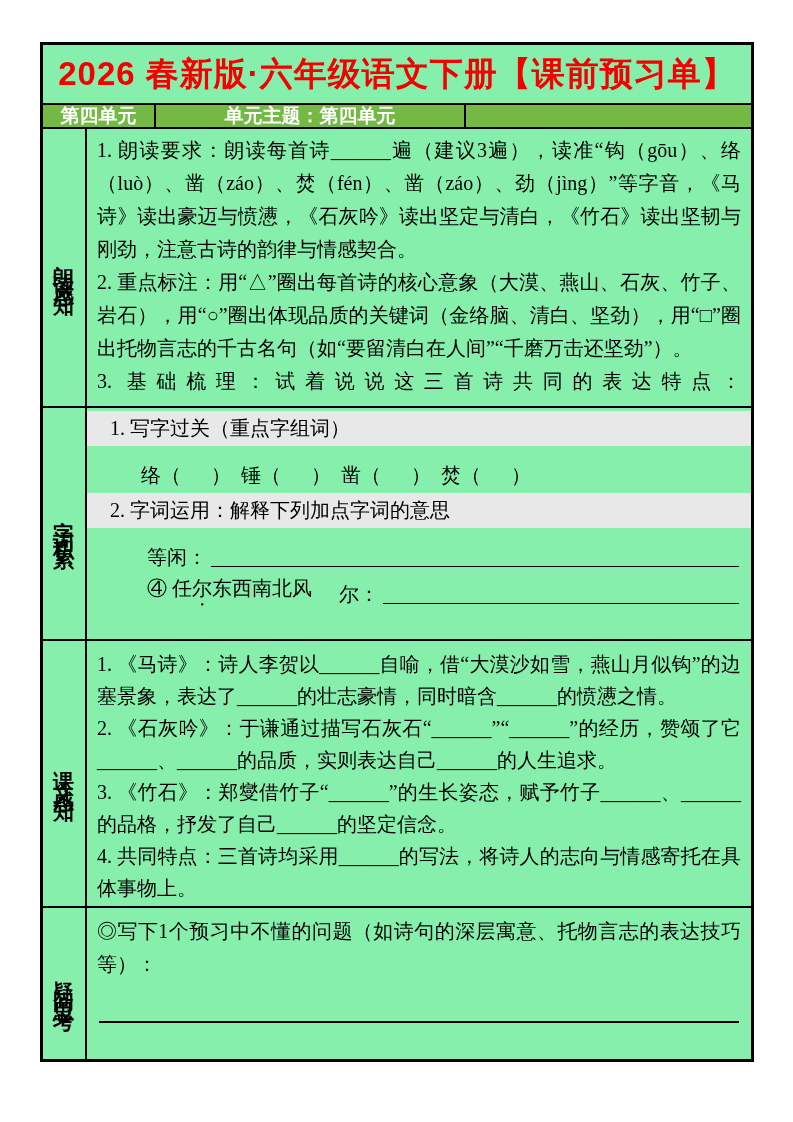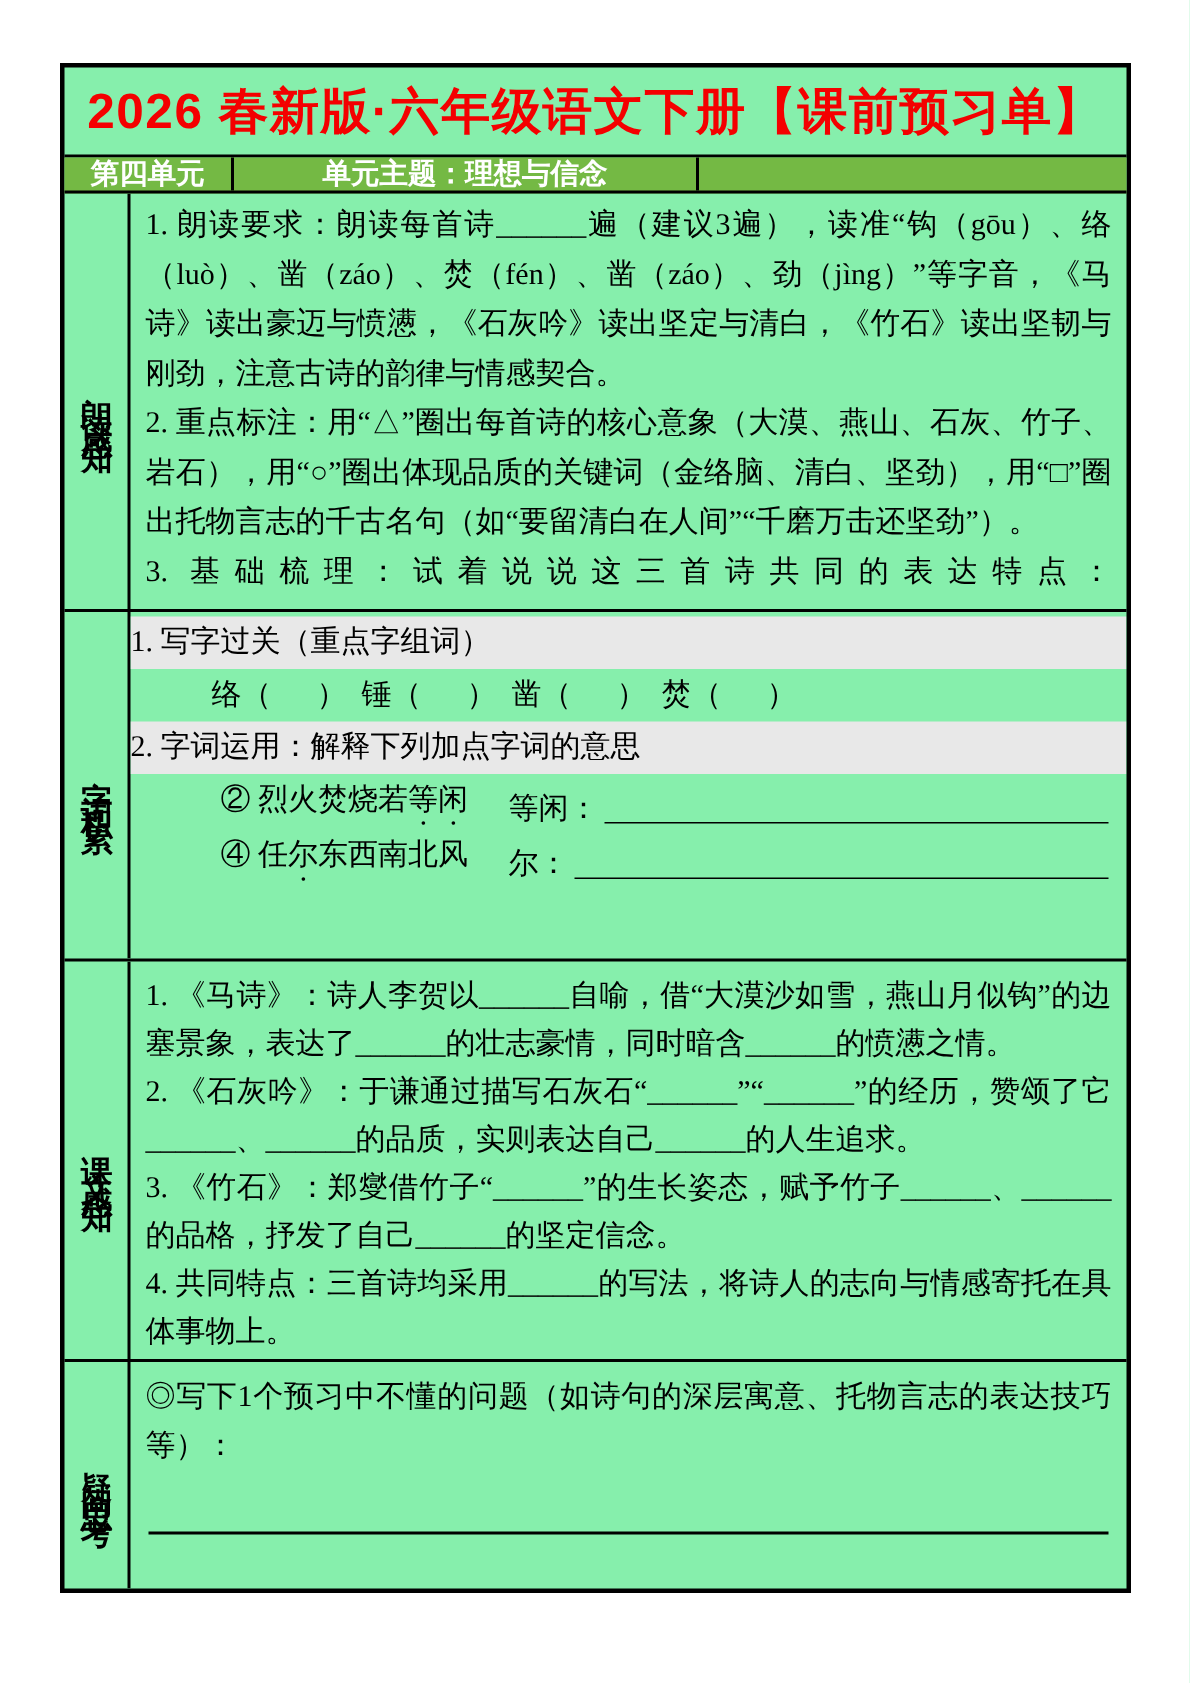--- a/index.html
+++ b/index.html
@@ -43,21 +43,21 @@
     writing-mode:vertical-rl; text-orientation:upright; letter-spacing:10px;
     line-height:1;
   }
   .sec-content { flex:1; padding:5px 10px; font-size:20px; overflow:hidden; }
   .sec-reading .sec-content { line-height:33px; }
   .sec-words   .sec-content { line-height:31px; padding-top:3px; }
   .sec-text    .sec-content { line-height:32px; padding-top:7px; }
   .sec-question .sec-content { line-height:33px; padding-top:7px;border-radius:26px; }
   .para { text-align:justify; }
   
-  .hl { background:#e8e8e8; display:block; margin:0 -10px 2px -10px; padding:2px 0; }
+  .hl { background:#e8e8e8; display:block; margin:0 -10px 14px -10px; padding:2px 23px; }
   .pre-line { white-space:pre-wrap; margin-left:44px; margin-bottom:2px; }
   
   .word-item { display:flex; margin-left:50px; align-items:flex-end; }
   .wi-left { width:192px; flex:0 0 auto; }
   .wi-term { flex:0 0 auto; }
   .wi-line { flex:1; border-bottom:1.5px solid #000; margin:0 2px 6px 4px; height:25px; }
   
   .dot-em {
     -webkit-text-emphasis:filled dot #000; -webkit-text-emphasis-position:under right;
     text-emphasis:filled dot #000; text-emphasis-position:under right;
@@ -69,21 +69,21 @@
 <body>
 
 <div class="sheet">
 
   <div class="title-row">
     <h1>2026 春新版·六年级语文下册【课前预习单】</h1>
   </div>
 
   <div class="unit-row">
     <div class="unit-cell c1">第四单元</div>
-    <div class="unit-cell c2">单元主题：理想与信念</div>
+    <div class="unit-cell c2">单元主题：第四单元</div>
   </div>
 
   <div class="section sec-reading">
     <div class="sec-label">
       <span>朗读感知</span>
     </div>
     <div class="sec-content">
       <div class="para">1. 朗读要求：朗读每首诗______遍（建议3遍），读准“钩（gōu）、络（luò）、凿（záo）、焚（fén）、凿（záo）、劲（jìng）”等字音，《马诗》读出豪迈与愤懑，《石灰吟》读出坚定与清白，《竹石》读出坚韧与刚劲，注意古诗的韵律与情感契合。</div>
       <div class="para">2. 重点标注：用“△”圈出每首诗的核心意象（大漠、燕山、石灰、竹子、岩石），用“○”圈出体现品质的关键词（金络脑、清白、坚劲），用“□”圈出托物言志的千古名句（如“要留清白在人间”“千磨万击还坚劲”）。</div>
       <div class="para">3. 基础梳理：试着说说这三首诗共同的表达特点：______________________</div>
@@ -94,21 +94,20 @@
     <div class="sec-label">
       <span>字词积累</span>
     </div>
     <div class="sec-content">
       <span class="hl">1. 写字过关（重点字组词）</span>
       <div class="pre-line">络（      ）  锤（      ）  凿（      ）  焚（      ）</div>
       <span class="hl">2. 字词运用：解释下列加点字词的意思</span>
 
 
       <div class="word-item">
-        <div class="wi-left"><span>②</span> <span>烈火焚烧若</span><span class="dot-em">等闲</span><span></span></div>
         <div class="wi-term">等闲：</div>
         <div class="wi-line"></div>
       </div>
 
 
       <div class="word-item">
         <div class="wi-left"><span>④</span> <span>任</span><span class="dot-em">尔</span><span>东西南北风</span></div>
         <div class="wi-term">尔：</div>
         <div class="wi-line"></div>
       </div>

